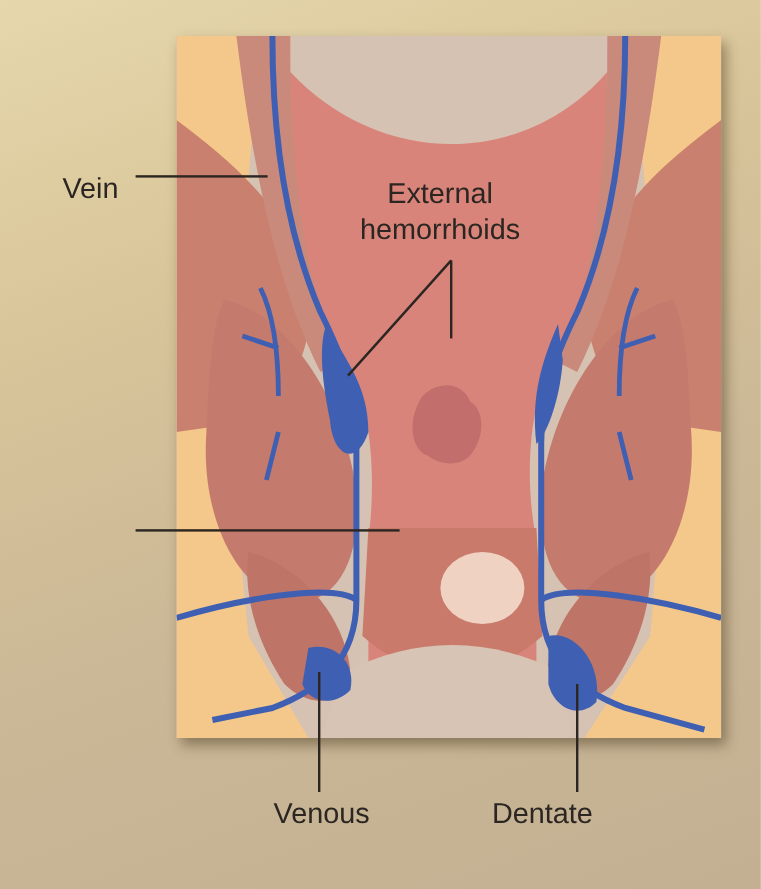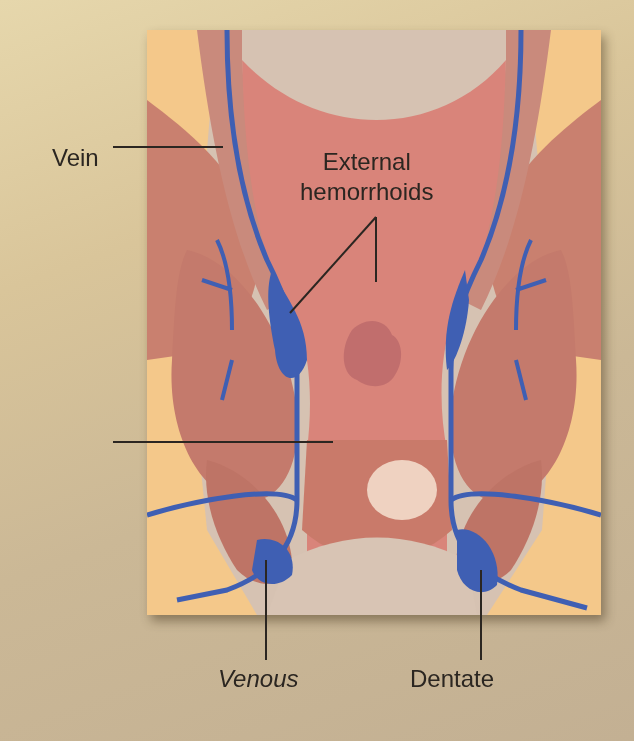--- a/index.html
+++ b/index.html
@@ -73,20 +73,20 @@
 <svg style="position:absolute;left:0;top:0;" width="634" height="741">
   <line x1="376" y1="217" x2="290" y2="313" stroke="#2b2621" stroke-width="2"></line>
   <line x1="376" y1="217" x2="376" y2="282" stroke="#2b2621" stroke-width="2"></line>
 </svg>
 
 <div class="label" style="left:5px; top:425px;">
 </div>
 <div class="leader" style="left:113px; top:441px; width:220px; height:2px;"></div>
 
 <div class="leader" style="left:265px; top:560px; width:2px; height:100px;"></div>
-<div class="label" style="left:218px; top:664px;font-style:italic;">
+<div class="label" style="left:228px; top:664px;">
   <div>Venous</div>
 </div>
 
 <div class="leader" style="left:480px; top:570px; width:2px; height:90px;"></div>
 <div class="label" style="left:410px; top:664px;">
   <div>Dentate</div>
 </div>
 
 </body></html>

